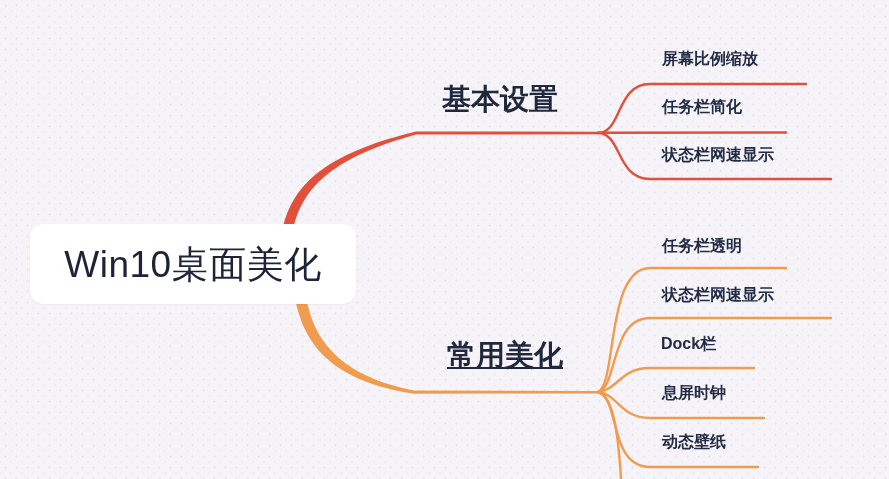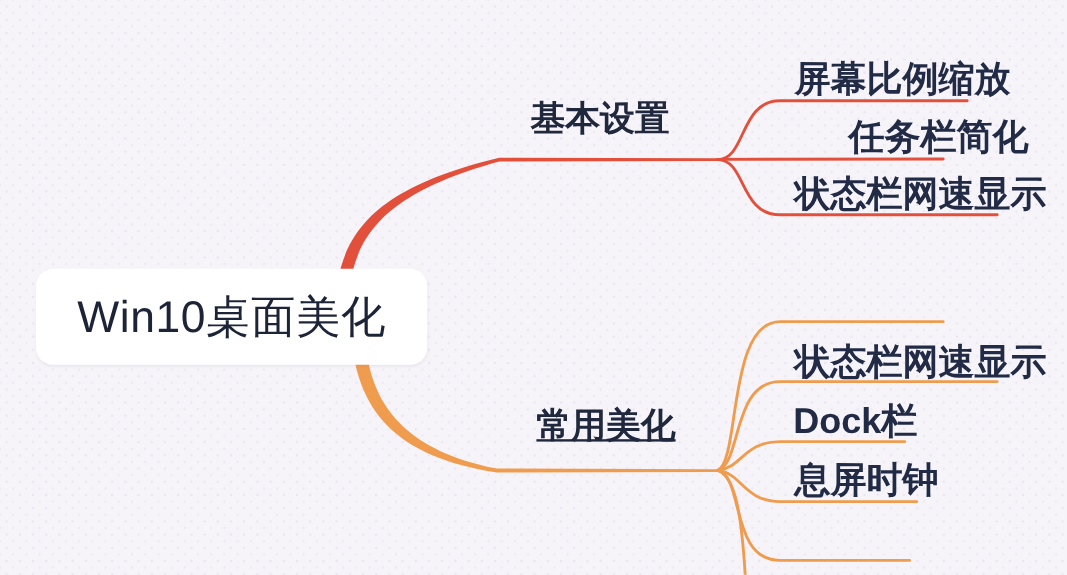--- a/index.html
+++ b/index.html
@@ -31,21 +31,21 @@
     font-size:37px;font-weight:400;color:#1d2438;
     letter-spacing:0.5px;line-height:1;white-space:nowrap;
   }
   .branch-label{
     position:absolute;
     font-size:29px;font-weight:700;color:#20283e;
     line-height:1.1;white-space:nowrap;
   }
   .child-label{
     position:absolute;
-    font-size:30px;font-weight:600;color:#222b45;
+    font-size:16px;font-weight:600;color:#222b45;
     line-height:1.1;white-space:nowrap;
   }
   .b1{stroke:#e2503c;}
   .b2{stroke:#f09c4e;}
   .subline{fill:none;stroke-width:2.4;stroke-linecap:round;}
 </style>
 </head>
 <body>
 
 <div class="stage">
@@ -68,20 +68,22 @@
   </svg>
 
   <div class="root-card">
     <span class="root-label">Win10桌面美化</span>
   </div>
 
   <div class="branch-label" style="left:442px;top:84px;">基本设置</div>
   <div class="branch-label" style="left:447px;top:340px;text-decoration:underline;">常用美化</div>
 
   <div class="child-label" style="left:662px;top:50px;">屏幕比例缩放</div>
-  <div class="child-label" style="left:662px;top:98px;margin-left:45px;">任务栏简化</div>
+  <div class="child-label" style="left:662px;top:98px;">任务栏简化</div>
   <div class="child-label" style="left:662px;top:146px;">状态栏网速显示</div>
 
+  <div class="child-label" style="left:662px;top:237px;">任务栏透明</div>
   <div class="child-label" style="left:662px;top:286px;">状态栏网速显示</div>
   <div class="child-label" style="left:662px;top:384px;">息屏时钟</div>
   <div class="child-label" style="left:661px;top:335px;font-weight:700;">Dock栏</div>
+  <div class="child-label" style="left:662px;top:433px;">动态壁纸</div>
 
 </div>
 
 </body></html>

